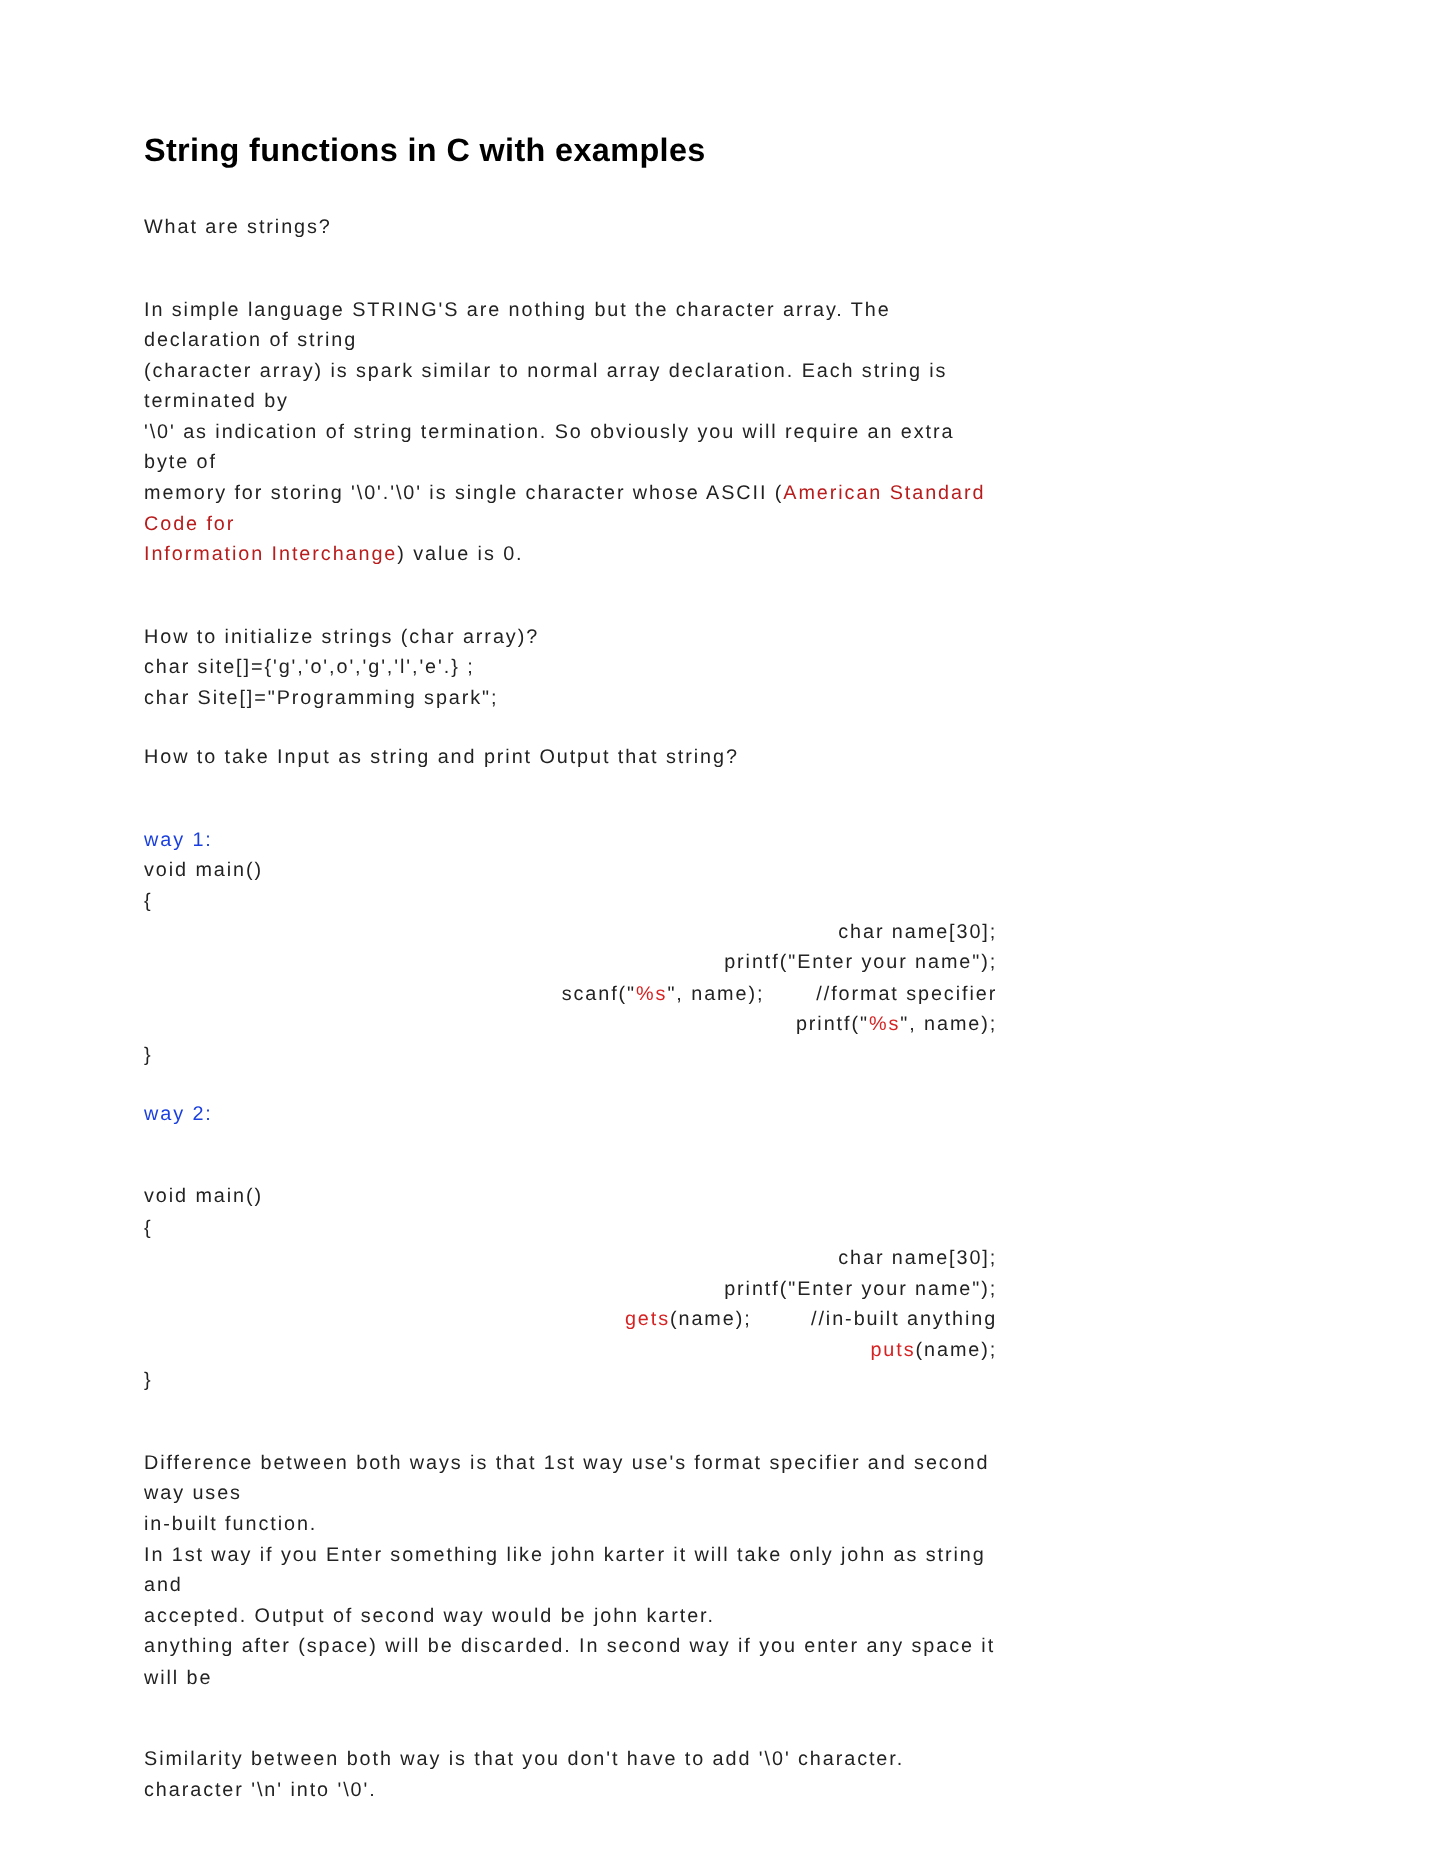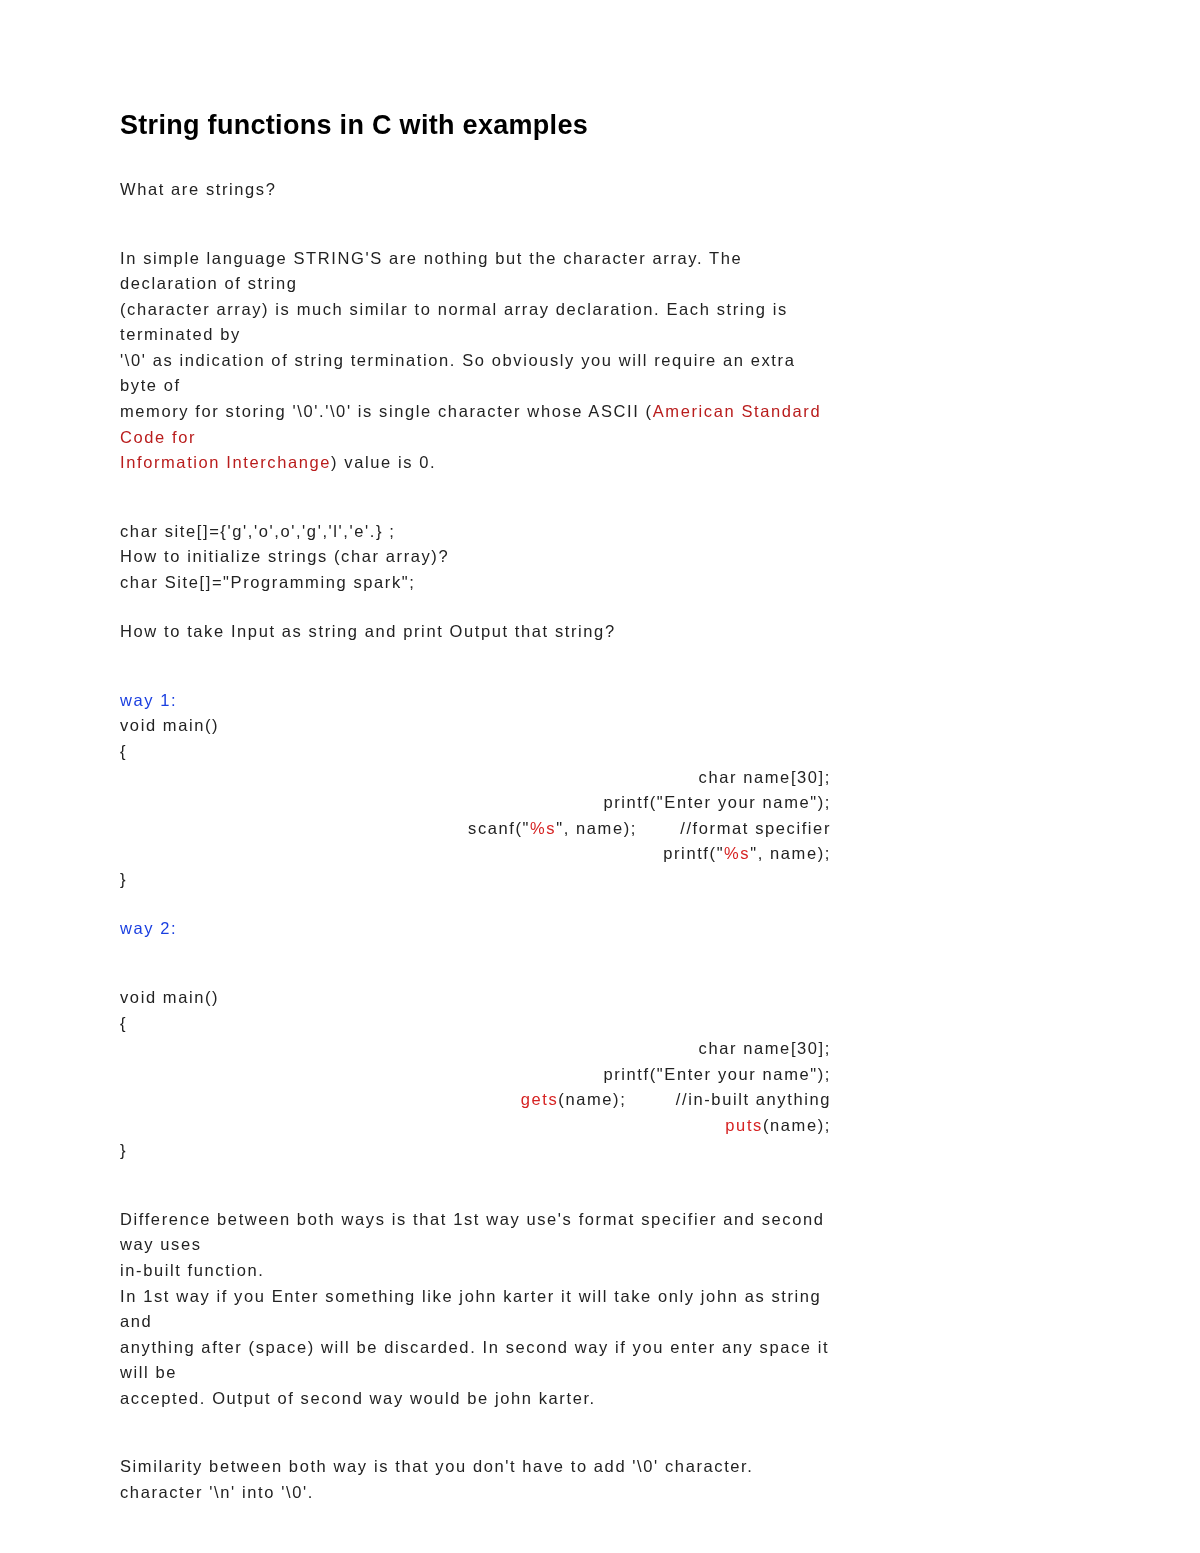--- a/index.html
+++ b/index.html
@@ -55,29 +55,29 @@
 <body>
 
 <div class="page">
 
   <h1 class="title">String functions in C with examples</h1>
 
   <p class="line para">What are strings?</p>
 
   <div class="block">
     <p class="line">In simple language STRING'S are nothing but the character array. The declaration of string</p>
-    <p class="line">(character array) is much similar to normal array declaration. Each string is terminated by</p>
+    <p class="line">(character array) is spark similar to normal array declaration. Each string is terminated by</p>
     <p class="line">'\0' as indication of string termination. So obviously you will require an extra byte of</p>
     <p class="line"><span>memory for storing '\0'.'\0' is single character whose ASCII (</span><span class="link">American Standard Code for</span></p>
     <p class="line"><span class="link">Information Interchange</span><span>) value is 0.</span></p>
   </div>
 
   <div class="block">
+    <p class="line">How to initialize strings (char array)?</p>
     <p class="line">char site[]={'g','o',o','g','l','e'.} ;</p>
-    <p class="line">How to initialize strings (char array)?</p>
     <p class="line">char Site[]="Programming spark";</p>
   </div>
 
   <p class="line para">How to take Input as string and print Output that string?</p>
 
   <div class="block">
     <p class="line blue">way 1:</p>
     <p class="line">void main()</p>
     <p class="line">{</p>
     <p class="line indent">char name[30];</p>
@@ -96,22 +96,22 @@
     <p class="line indent">printf("Enter your name");</p>
     <p class="line indent"><span class="red">gets</span><span>(name);        //in-built anything</span></p>
     <p class="line indent"><span class="red">puts</span><span>(name);</span></p>
     <p class="line">}</p>
   </div>
 
   <div class="block">
     <p class="line">Difference between both ways is that 1st way use's format specifier and second way uses</p>
     <p class="line">in-built function.</p>
     <p class="line">In 1st way if you Enter something like john karter it will take only john as string and</p>
+    <p class="line">accepted. Output of second way would be john karter.</p>
     <p class="line">anything after (space) will be discarded. In second way if you enter any space it will be</p>
-    <p class="line">accepted. Output of second way would be john karter.</p>
   </div>
 
   <div class="block">
     <p class="line">Similarity between both way is that you don't have to add '\0' character.</p>
     <p class="line">character '\n' into '\0'.</p>
   </div>
 
 </div>
 
 </body></html>

